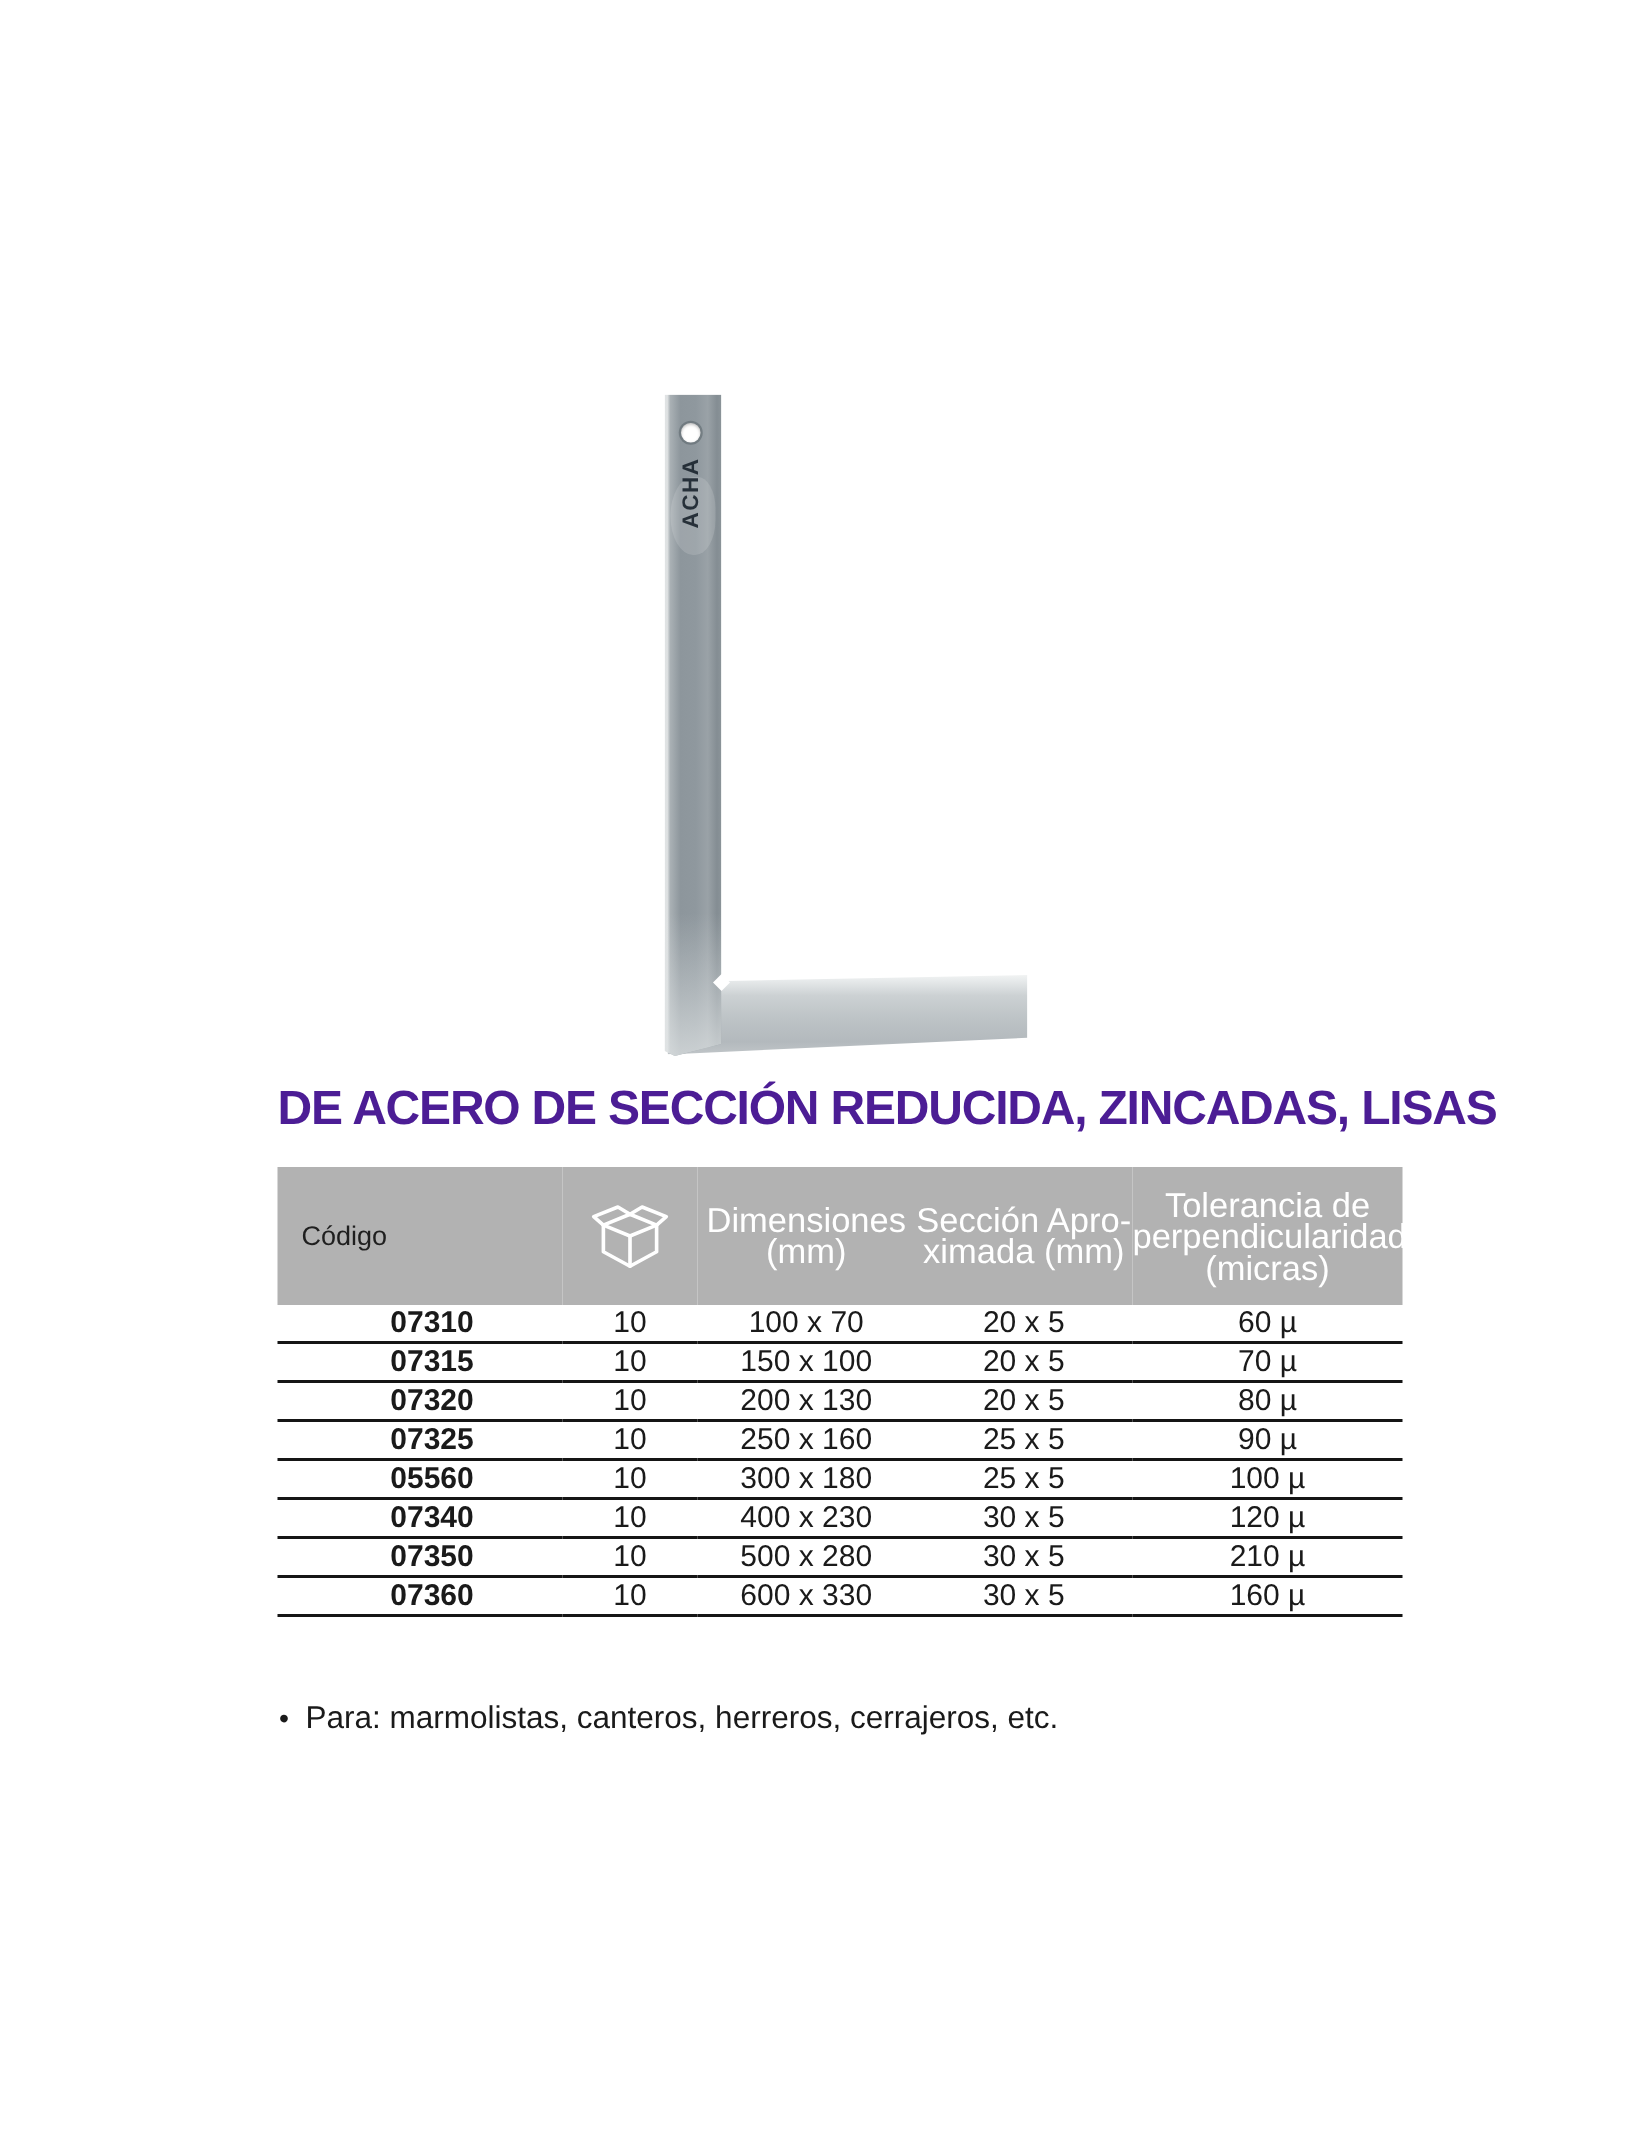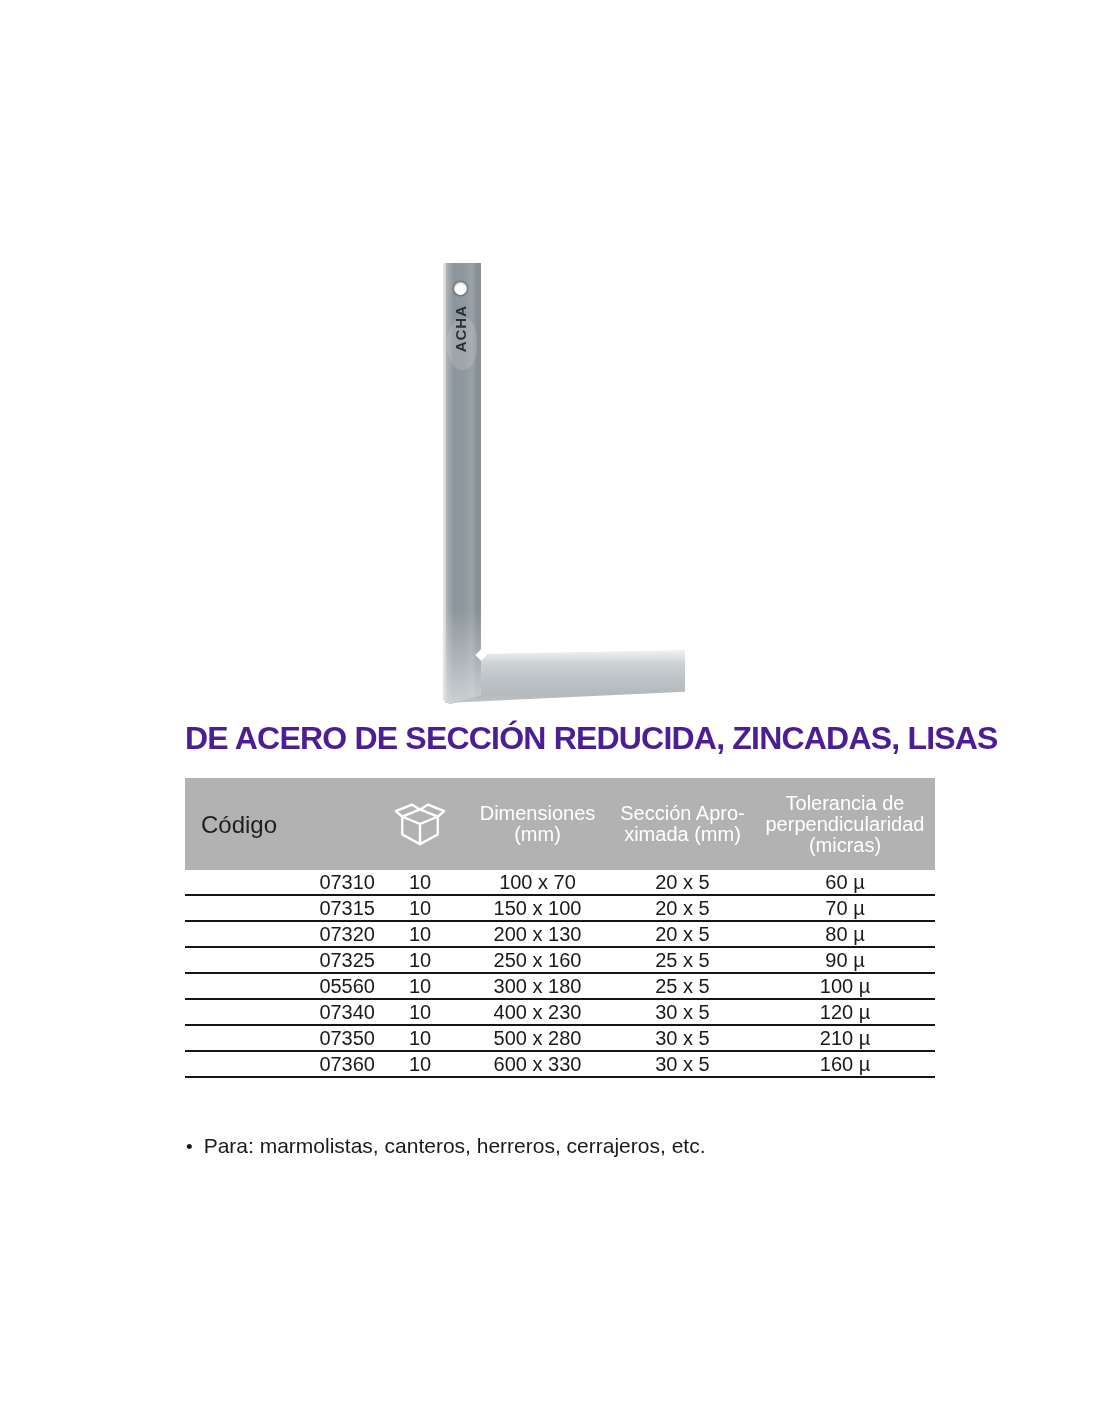--- a/index.html
+++ b/index.html
@@ -76,38 +76,38 @@
   }
   .col-w-codigo { width: 190px; }
   .col-w-qty    { width: 90px; }
   .col-w-dims   { width: 145px; }
   .col-w-sec    { width: 145px; }
   .col-w-tol    { width: 180px; }
 
   table.spec thead th {
     background: var(--header-bg, #b2b2b2);
     height: 88px; vertical-align: middle;
-    font-weight: 400; font-size: 20px; line-height: 21px;
+    font-weight: 400; font-size: 23px; line-height: 21px;
     color: var(--header-text, #ffffff);
     text-align: center; white-space: pre-line;
   }
   table.spec thead th.h-codigo {
-    color: #1f1f1f; font-size: 24px; text-align: left; padding-left: 16px;
+    color: #1f1f1f; font-size: 18px; text-align: left; padding-left: 16px;
   }
   .box-icon-svg { display: block; margin: 0 auto; }
 
   table.spec tbody td {
     height: 24px; border-bottom: 2px solid #151515;
     font-size: 20px; line-height: 24px;
     text-align: center; vertical-align: middle;
     color: var(--row-text, #1a1a1a);
     padding: 0;
   }
   table.spec tbody td.col-codigo {
-    text-align: right; padding-left: 16px; font-weight: 400;
+    text-align: center; padding-left: 16px; font-weight: 700;
   }
 
   
   .footnote {
     position: absolute; left: 186px; top: 1134px;
     display: flex; align-items: baseline; gap: 11px;
     font-size: 21px; color: #1a1a1a;
   }
   .footnote .bullet { font-size: 19px; }
 </style>

